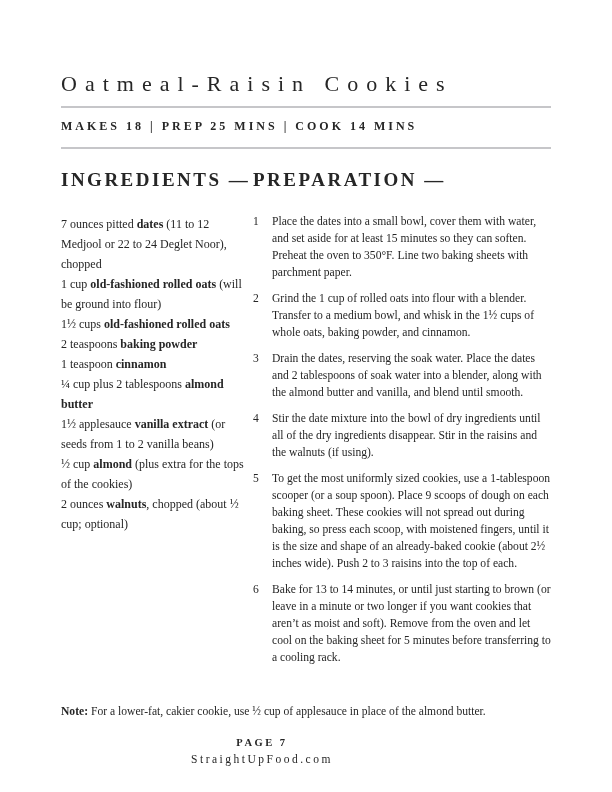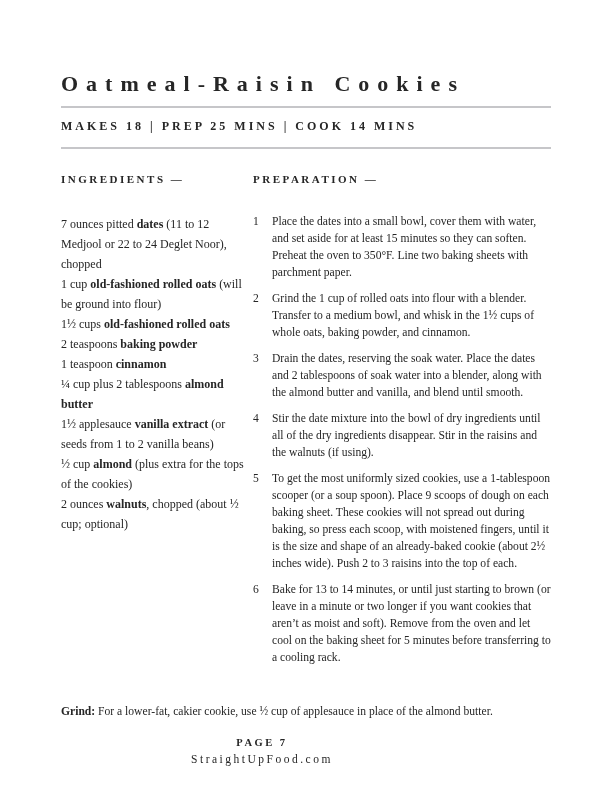--- a/index.html
+++ b/index.html
@@ -9,21 +9,21 @@
     margin:0 auto;
     background:var(--bg,#ffffff);
     color:var(--text,#262626);
     font-family:"Liberation Serif","DejaVu Serif",serif;
     overflow:hidden;
   }
   .title{
     position:absolute;left:61px;top:52px;
     font-size:22px;line-height:34px;
     letter-spacing:8px;
-    font-weight:700;
+    font-weight:400;
     white-space:nowrap;
   }
   .rule{
     position:absolute;left:61px;width:490px;height:2px;
     background:var(--rule,#c6c6c9);
   }
   .rule-title{top:106px;}
   .rule-meta{top:147px;}
   .meta{
     position:absolute;left:61px;top:116px;
@@ -32,21 +32,21 @@
     white-space:nowrap;
   }
   .columns{
     position:absolute;left:61px;top:171px;width:490px;
     display:flex;
   }
   .col-ingredients{width:186px;flex:none;}
   .col-gap{flex:1;}
   .col-preparation{width:298px;flex:none;}
   .section-heading{
-    font-size:11px;line-height:17px;
+    font-size:19px;line-height:17px;
     font-weight:600;letter-spacing:2.5px;
     white-space:nowrap;
   }
   .ingredient-list{
     list-style:none;margin:26px 0 0 0;padding:0;
     font-size:12px;line-height:20px;
   }
   .ingredient-list b{font-weight:700;margin-top:12px;}
   .step-list{
     list-style:none;margin:25px 0 0 0;padding:0;
@@ -131,21 +131,21 @@
           <li class="step">
             <span class="step-num">6</span>
             <span class="step-text">Bake for 13 to 14 minutes, or until just starting to brown (or leave in a minute or two longer if you want cookies that aren’t as moist and soft). Remove from the oven and let cool on the baking sheet for 5 minutes before transferring to a cooling rack.</span>
           </li>
         </ol>
     </div>
 
   </div>
 
   <div class="note">
-    <b>Grind:</b><span> For a lower-fat, cakier cookie, use ½ cup of applesauce in place of the almond butter.</span>
+    <b>Note:</b><span> For a lower-fat, cakier cookie, use ½ cup of applesauce in place of the almond butter.</span>
   </div>
 
   <div class="footer">
     <div class="footer-page">PAGE 7</div>
     <div class="footer-site">StraightUpFood.com</div>
   </div>
 
 </div>
 
 </body></html>

